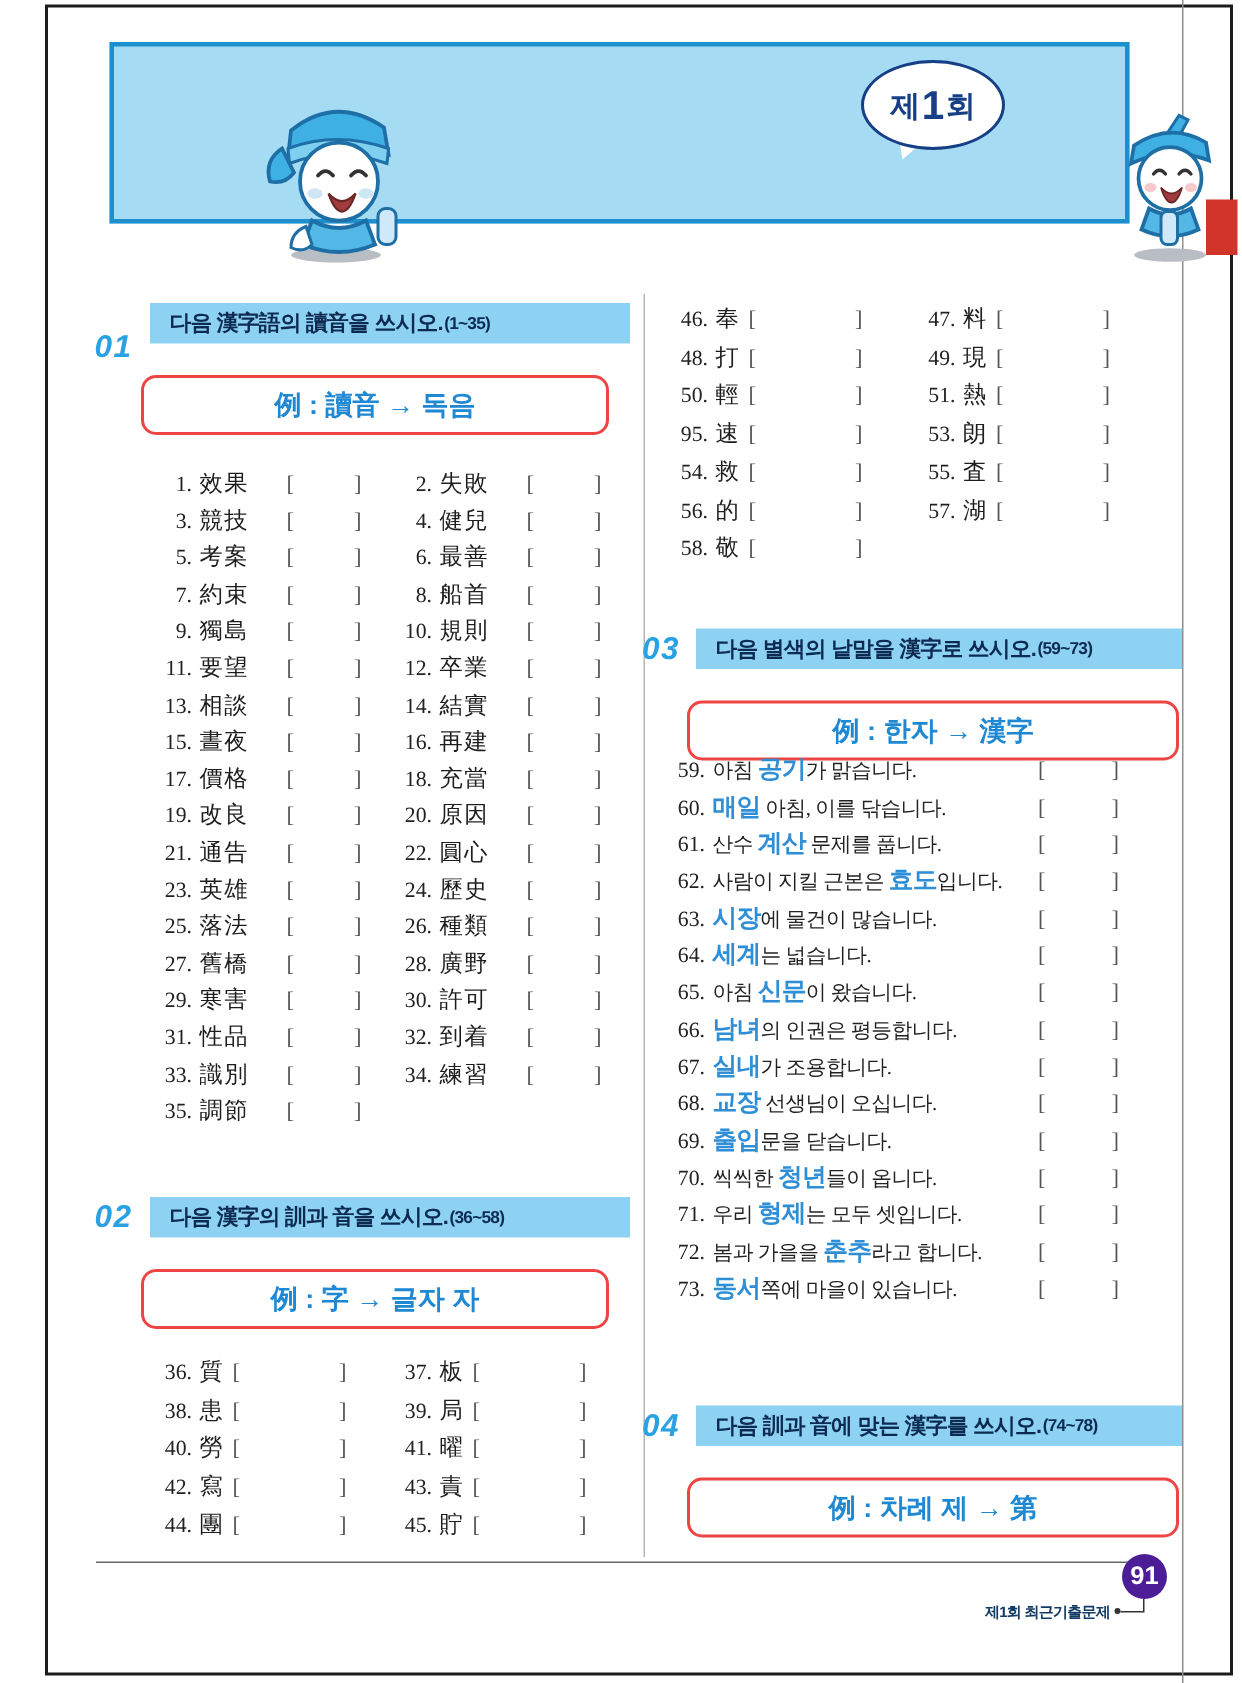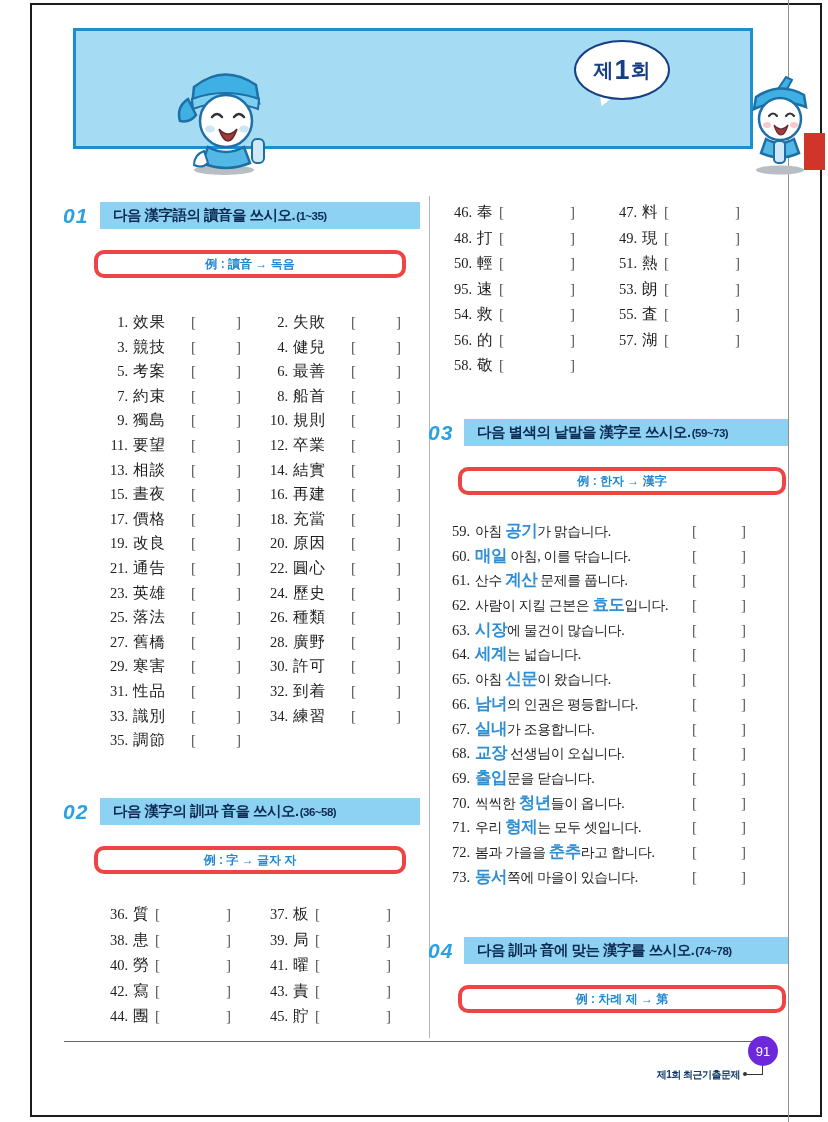--- a/index.html
+++ b/index.html
@@ -31,23 +31,23 @@
   .mascot-left{left:88px;top:38px;}
   .mascot-right{left:658px;top:44px;}
 
   
   .sec-no{position:absolute;font-family:"Liberation Sans",sans-serif;font-weight:800;font-style:italic;
     font-size:21px;color:#2aa1e2;letter-spacing:1px;}
   .sec-bar{position:absolute;height:27px;background:#8dd2f2;box-sizing:border-box;padding-left:13px;
     display:flex;align-items:center;font-family:"Liberation Sans",sans-serif;font-weight:700;
     font-size:14.5px;color:#0c2a52;letter-spacing:-0.5px;}
   .sec-bar .rng{font-size:11.5px;margin-left:1px;}
-  .ex-box{position:absolute;height:28px;border:4px solid #ef4444;border-radius:10px;box-sizing:border-box;
+  .ex-box{position:absolute;height:40px;border:2px solid #ef4444;border-radius:10px;box-sizing:border-box;
     display:flex;align-items:center;justify-content:center;background:#fff;
-    font-family:"Liberation Sans",sans-serif;font-weight:700;font-size:12px;color:#1e88d2;}
+    font-family:"Liberation Sans",sans-serif;font-weight:700;font-size:18px;color:#1e88d2;}
 
   
   .qgrid{position:absolute;}
   .qrow{display:flex;}
   #grid-1 .qrow{height:24.6px;}
   #grid-2 .qrow,#grid-46 .qrow{height:25.5px;}
   .qcell{display:inline-flex;align-items:baseline;width:160px;}
   #grid-46 .qcell{width:165px;}
   .qnum{width:30px;text-align:right;margin-right:5px;font-size:14.5px;color:#222;}
   .qword{font-size:15.5px;color:#1d1d1d;letter-spacing:1px;}
@@ -60,23 +60,23 @@
   
   .slist{position:absolute;}
   .srow{display:flex;align-items:baseline;height:24.7px;}
   .snum{width:28px;text-align:right;margin-right:5px;font-size:14.5px;color:#222;flex:none;}
   .sent{font-size:13.8px;color:#222;letter-spacing:-0.3px;white-space:nowrap;}
   .hl{font-family:"Liberation Sans",sans-serif;font-weight:800;color:#2f8fd6;font-size:16.5px;letter-spacing:-0.5px;}
   .sbr{margin-left:auto;width:54px;display:flex;justify-content:space-between;color:#555;font-size:15px;flex:none;}
 
   
   .foot-rule{position:absolute;left:64px;top:1041px;width:688px;height:1px;background:#666;}
-  .page-circle{position:absolute;left:748px;top:1036px;width:30px;height:30px;border-radius:50%;background:#6d28d9;
+  .page-circle{position:absolute;left:748px;top:1036px;width:30px;height:30px;border-radius:50%;background:#4c1d95;
     display:flex;align-items:center;justify-content:center;font-family:"Liberation Sans",sans-serif;
-    font-weight:400;font-size:13px;color:#fff;z-index:2;}
+    font-weight:700;font-size:17px;color:#fff;z-index:2;}
   .conn-v{position:absolute;left:762px;top:1066px;width:1px;height:8px;background:#333;}
   .conn-h{position:absolute;left:747px;top:1074px;width:16px;height:1px;background:#333;}
   .conn-dot{position:absolute;left:743px;top:1072px;width:4px;height:4px;background:#333;border-radius:50%;}
   .foot-label{position:absolute;left:570px;top:1068px;width:170px;text-align:right;
     font-family:"Liberation Sans",sans-serif;font-weight:700;font-size:10px;color:#123a66;letter-spacing:-0.5px;}
 </style>
 </head>
 <body>
 
 <div class="outer-frame"></div>
@@ -114,21 +114,21 @@
     <rect x="40" y="66" width="11" height="22" rx="4" fill="#cfe9f8" stroke="#1d6fa6" stroke-width="2"></rect>
   </svg>
   <div class="badge-tail"></div>
   <div class="badge">
     <span>제</span>
       <span class="big">1</span>
       <span>회</span>
   </div>
 </div>
 
-<div class="sec-no" style="left:63px;top:204px;text-align:right;">01</div>
+<div class="sec-no" style="left:63px;top:220px;text-align:right;">01</div>
 <div class="sec-bar" style="left:100px;top:202px;width:320px;">
   <span>다음 漢字語의 讀音을 쓰시오.</span>
     <span class="rng">(1~35)</span>
 </div>
 <div class="ex-box" style="left:94px;top:250px;width:312px;">
   <span>例 : 讀音 → 독음</span>
 </div>
 <div class="qgrid" id="grid-1" style="left:98px;top:312px;width:324px;">
     <div class="qrow">
       <span class="qcell word">
@@ -555,21 +555,21 @@
   </div>
 
 <div class="sec-no" style="left:428px;top:421px;">03</div>
 <div class="sec-bar" style="left:464px;top:419px;width:324px;">
   <span>다음 별색의 낱말을 漢字로 쓰시오.</span>
     <span class="rng">(59~73)</span>
 </div>
 <div class="ex-box" style="left:458px;top:467px;width:328px;">
   <span>例 : 한자 → 漢字</span>
 </div>
-<div class="slist" id="sent-list" style="left:442px;top:520px;width:304px;">
+<div class="slist" id="sent-list" style="left:442px;top:502px;width:304px;">
     <div class="srow">
       <span class="snum">59.</span>
       <span class="sent">아침 <span class="hl">공기</span>가 맑습니다.</span>
       <span class="sbr">
         <span>[</span>
         <span>]</span>
       </span>
     </div>
     <div class="srow">
       <span class="snum">60.</span>

